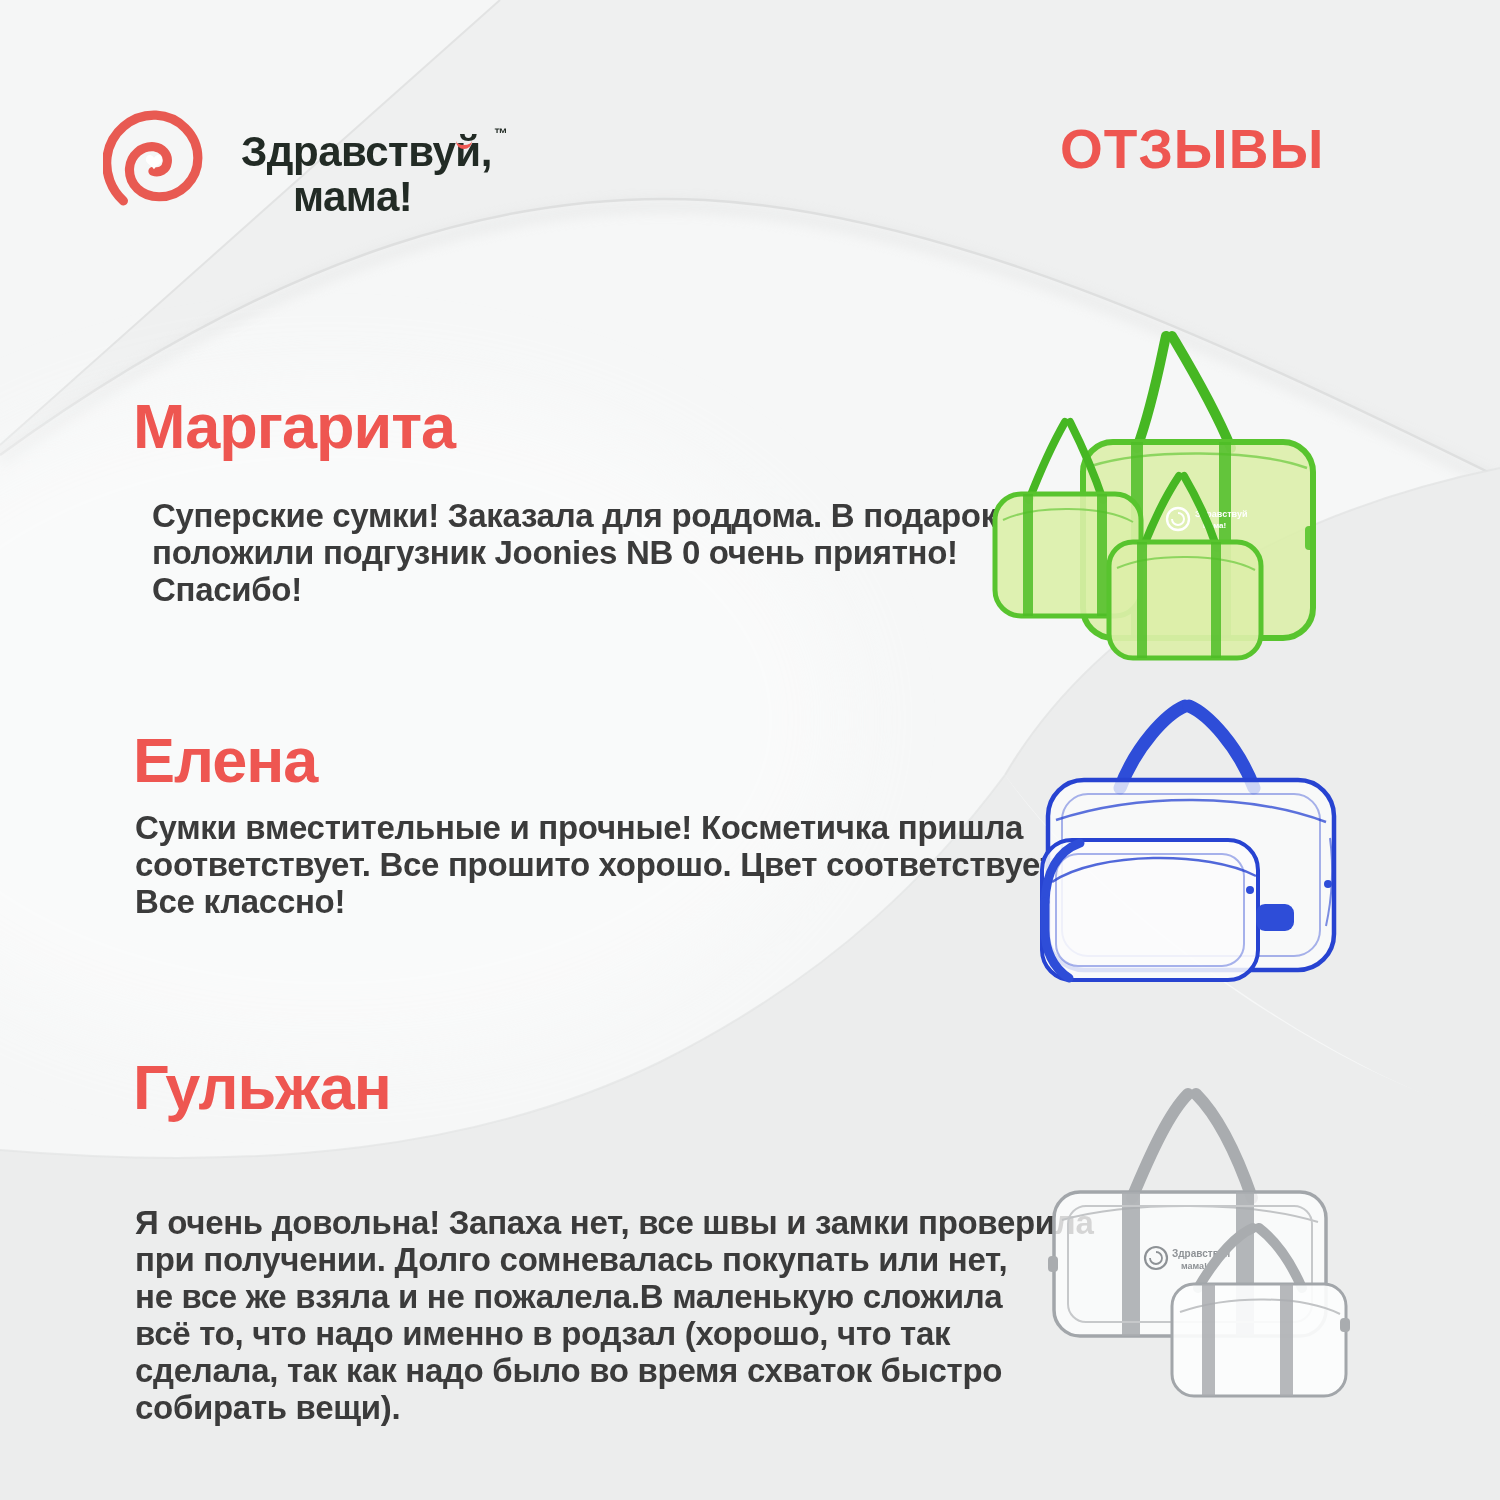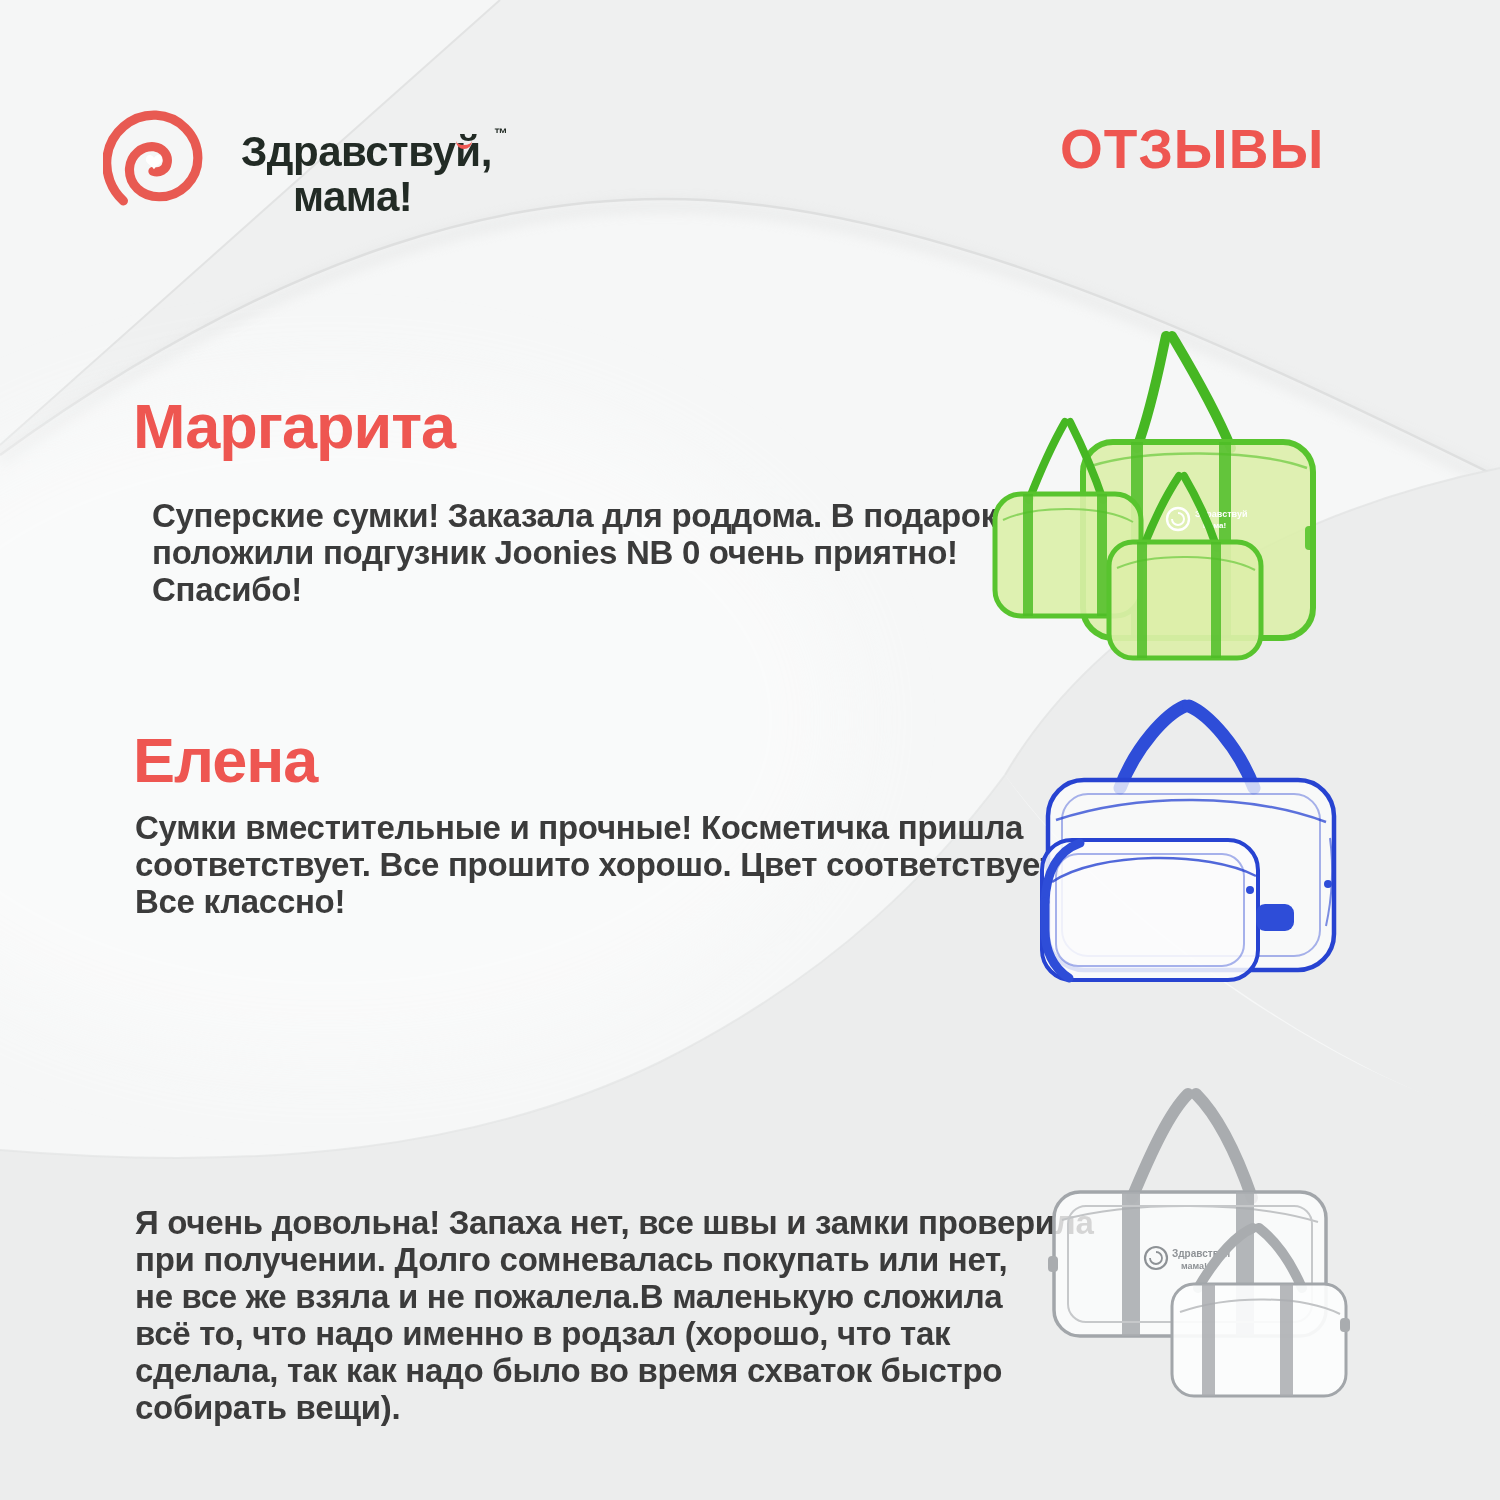--- a/index.html
+++ b/index.html
@@ -141,20 +141,21 @@
 
     <rect x="14" y="152" width="216" height="140" rx="30" fill="#FBFCFD" fill-opacity="0.85" stroke="#2743D1" stroke-width="4"></rect>
     <path d="M52,155 C30,163 18,184 17,214" stroke="#2E4DD8" stroke-width="9" stroke-linecap="round" fill="none"></path>
     <path d="M17,214 L17,242 C17,262 25,280 41,290" stroke="#2E4DD8" stroke-width="9" stroke-linecap="round" fill="none"></path>
     <path d="M24,194 C70,163 180,163 228,188" stroke="#2743D1" stroke-width="2.5" opacity="0.8" fill="none"></path>
     <rect x="28" y="166" width="188" height="112" rx="22" fill="none" stroke="#2743D1" stroke-width="2" opacity="0.4"></rect>
     <circle cx="222" cy="202" r="4" fill="#2E4DD8"></circle>
     <rect x="228" y="216" width="38" height="27" rx="9" fill="#2E4DD8"></rect>
   </svg>
 
+  <div class="layer review-name r3n">Гульжан</div>
   <div class="layer review-text r3t">Я очень довольна! Запаха нет, все швы и замки проверила
 при получении. Долго сомневалась покупать или нет,
 не все же взяла и не пожалела.В маленькую сложила
 всё то, что надо именно в родзал (хорошо, что так
 сделала, так как надо было во время схваток быстро
 собирать вещи).</div>
 
   <svg class="layer img-gray" viewBox="0 0 360 330" width="360" height="330">
 
     <path d="M92,126 C112,78 130,40 148,22" stroke="#A9ACAF" stroke-width="12" stroke-linecap="round" fill="none"></path>

